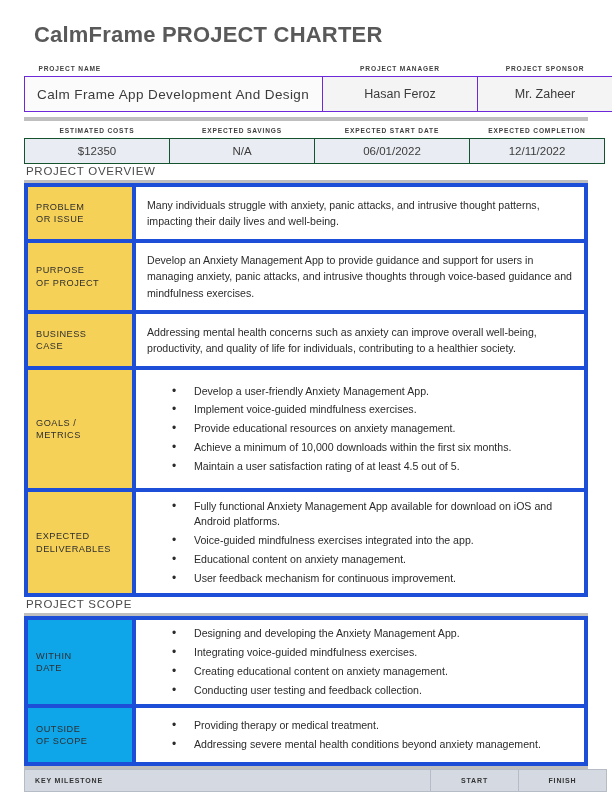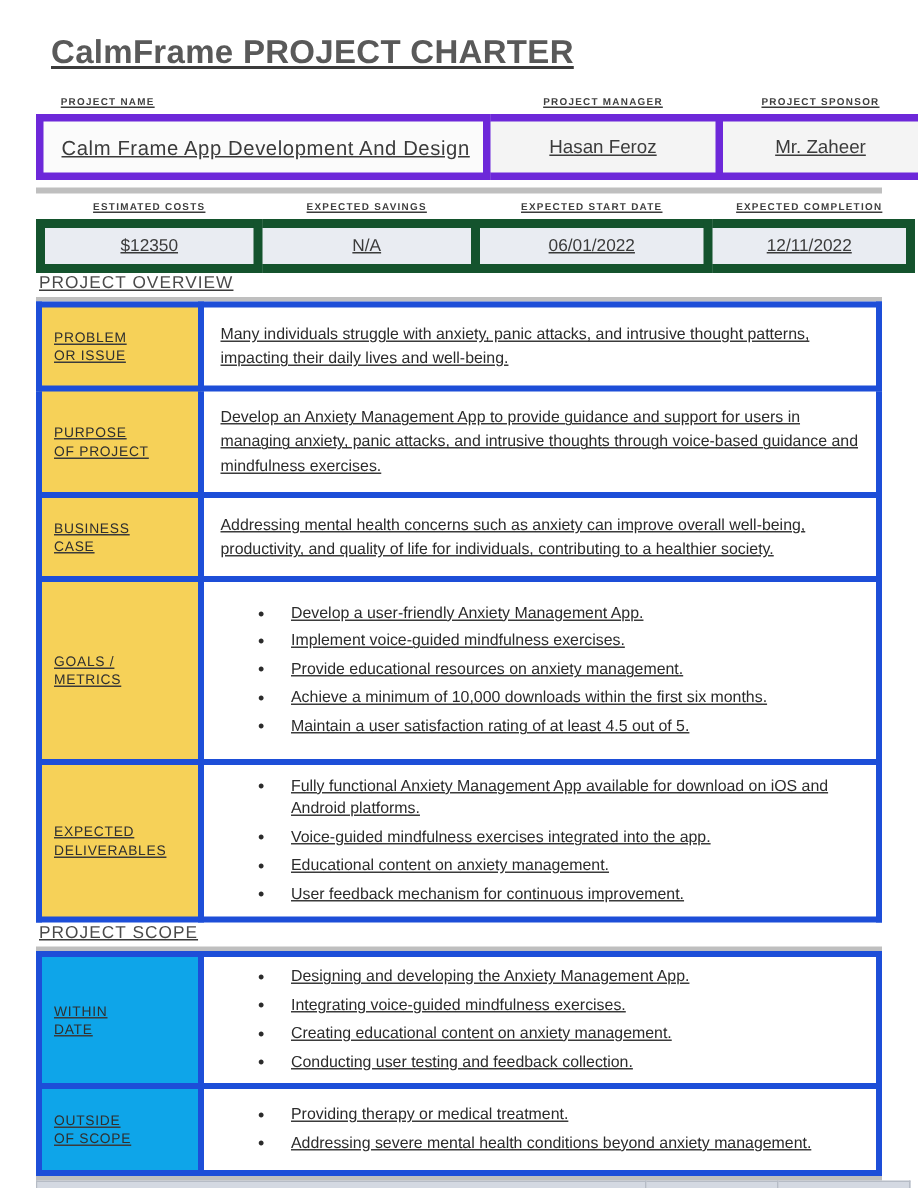--- a/index.html
+++ b/index.html
@@ -14,21 +14,20 @@
     color: #3b3b3b;
     position: relative;
     overflow: hidden;
   }
   .page {
     width: 612px;
     height: 792px;
     box-sizing: border-box;
     padding: 0 24px;
     position: relative;
-    text-decoration: underline;
   }
 
   
   .doc-title {
     font-size: 22px;
     font-weight: bold;
     color: #595959;
     letter-spacing: 0.2px;
     padding-top: 22px;
     padding-bottom: 12px;
@@ -50,21 +49,21 @@
     padding-left: 14px;
   }
 
   
   .hdr-table {
     width: 100%;
     border-collapse: collapse;
     table-layout: fixed;
   }
   .hdr-table td.val {
-    border: 5px solid #6d28d9;
+    border: 1px solid #6d28d9;
     background: #f4f4f4;
     height: 34px;
     font-size: 12.5px;
     color: #3b3b3b;
     text-align: center;
     vertical-align: middle;
     padding: 0 6px;
   }
   .hdr-table td.val.big {
     background: #fbfbfb;
@@ -78,21 +77,21 @@
     background: #bfbfbf;
     margin-top: 5px;
     margin-bottom: 1px;
   }
   .sub-table {
     width: 100%;
     border-collapse: collapse;
     table-layout: fixed;
   }
   .sub-table td.val {
-    border: 6px solid #14532d;
+    border: 1px solid #14532d;
     background: #e9ecf2;
     height: 22px;
     font-size: 11.5px;
     text-align: center;
     vertical-align: middle;
     color: #3b3b3b;
   }
 
   
   .section-head {

